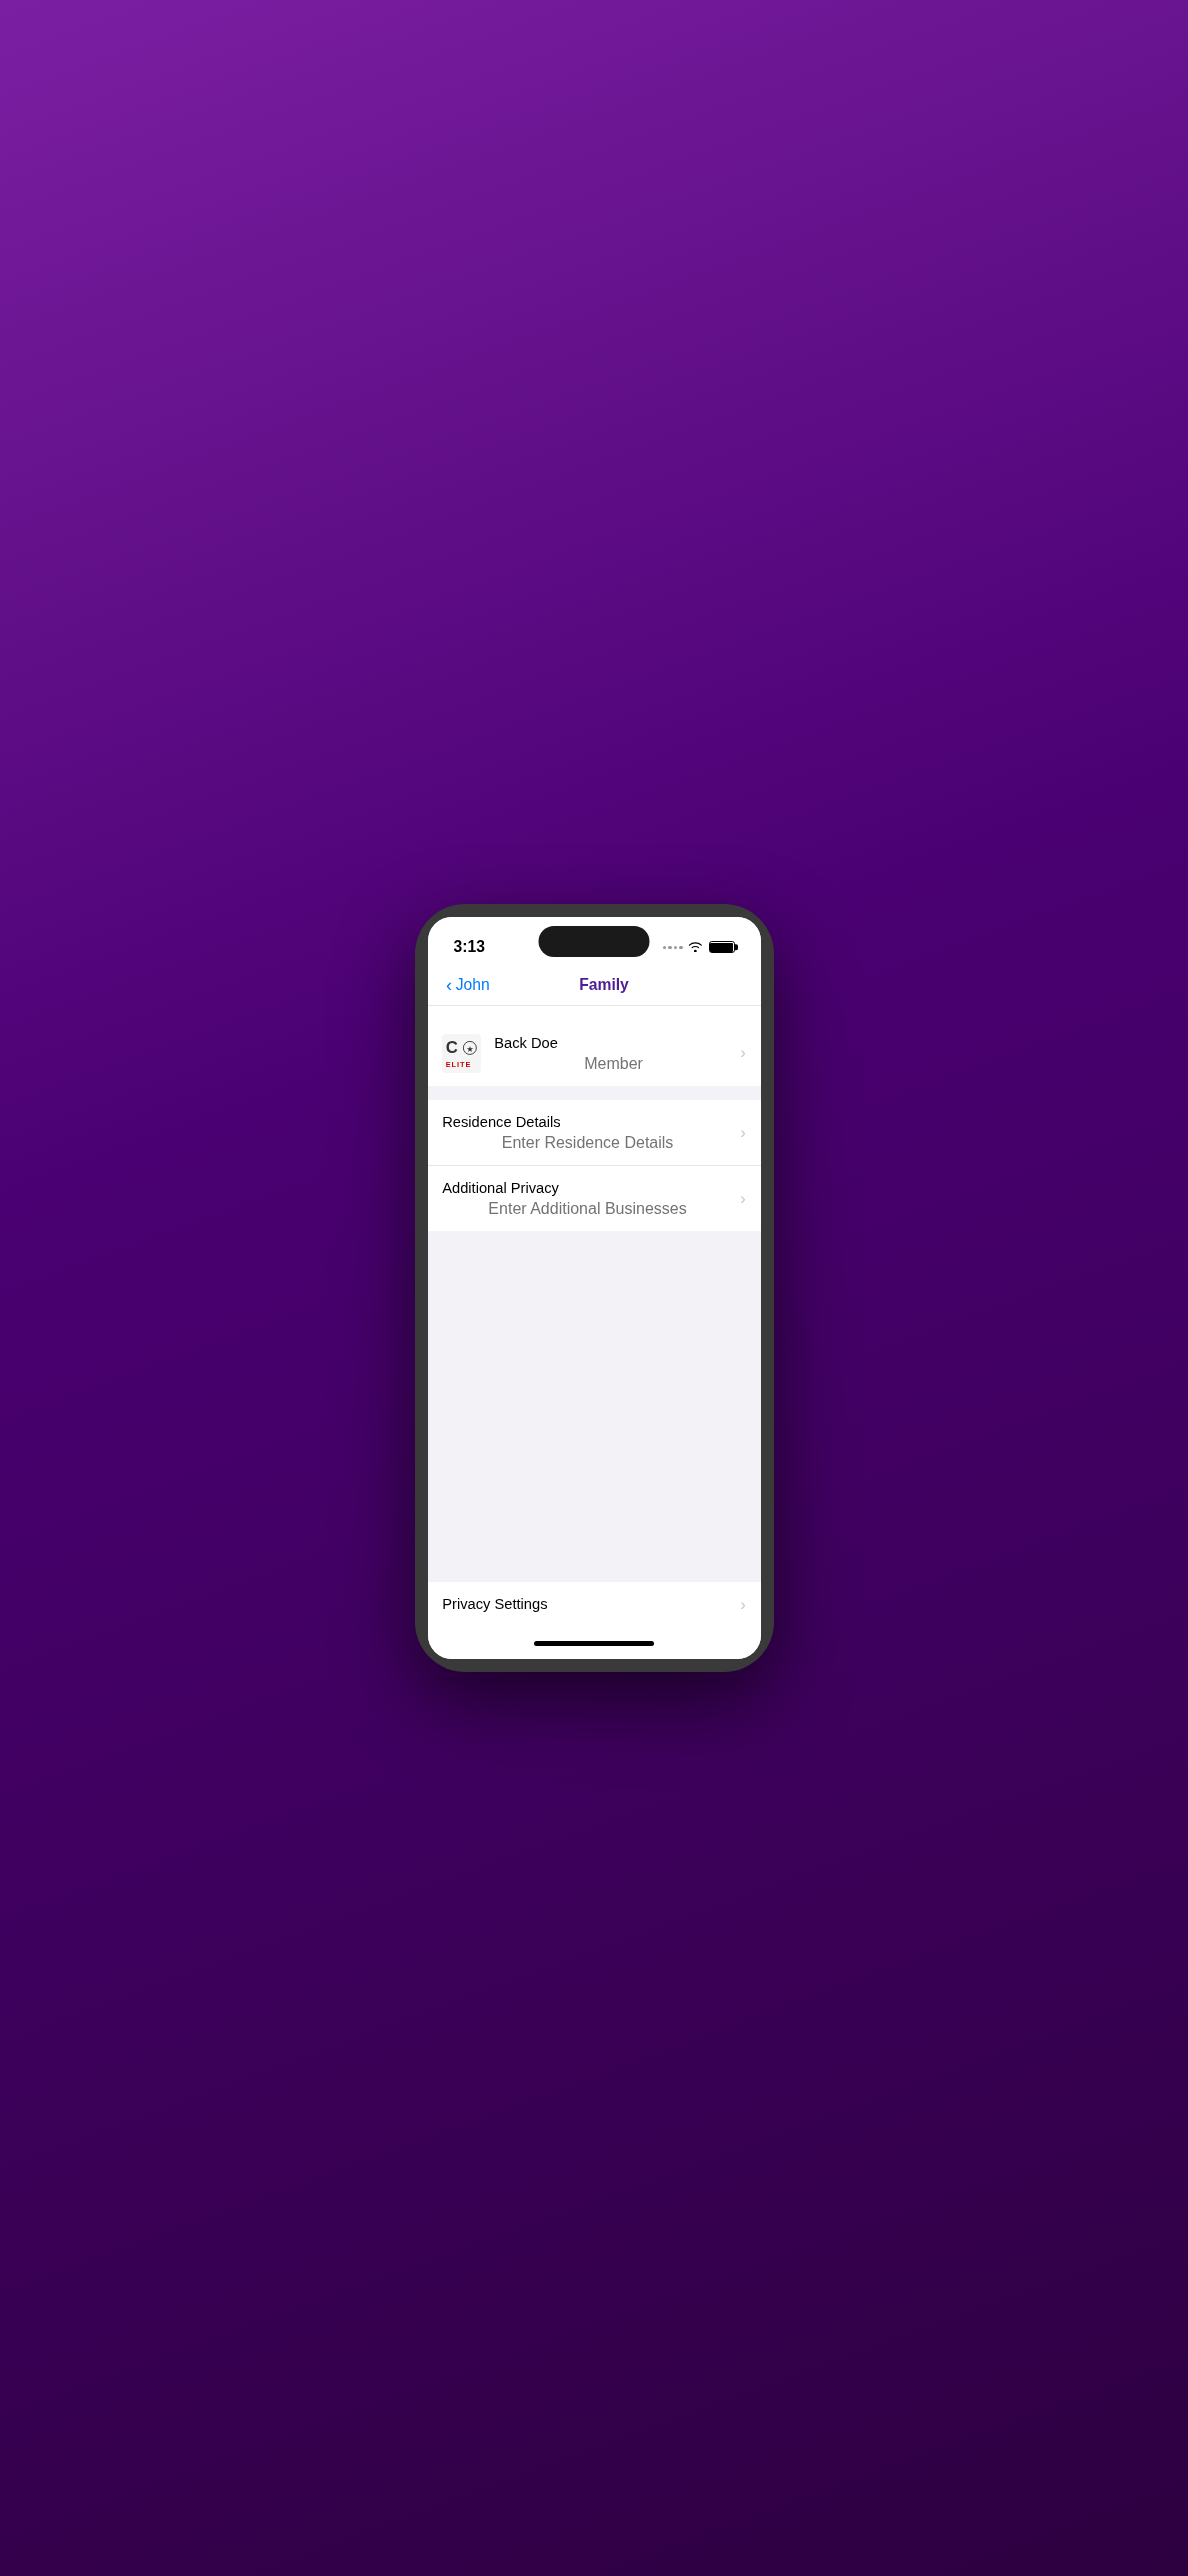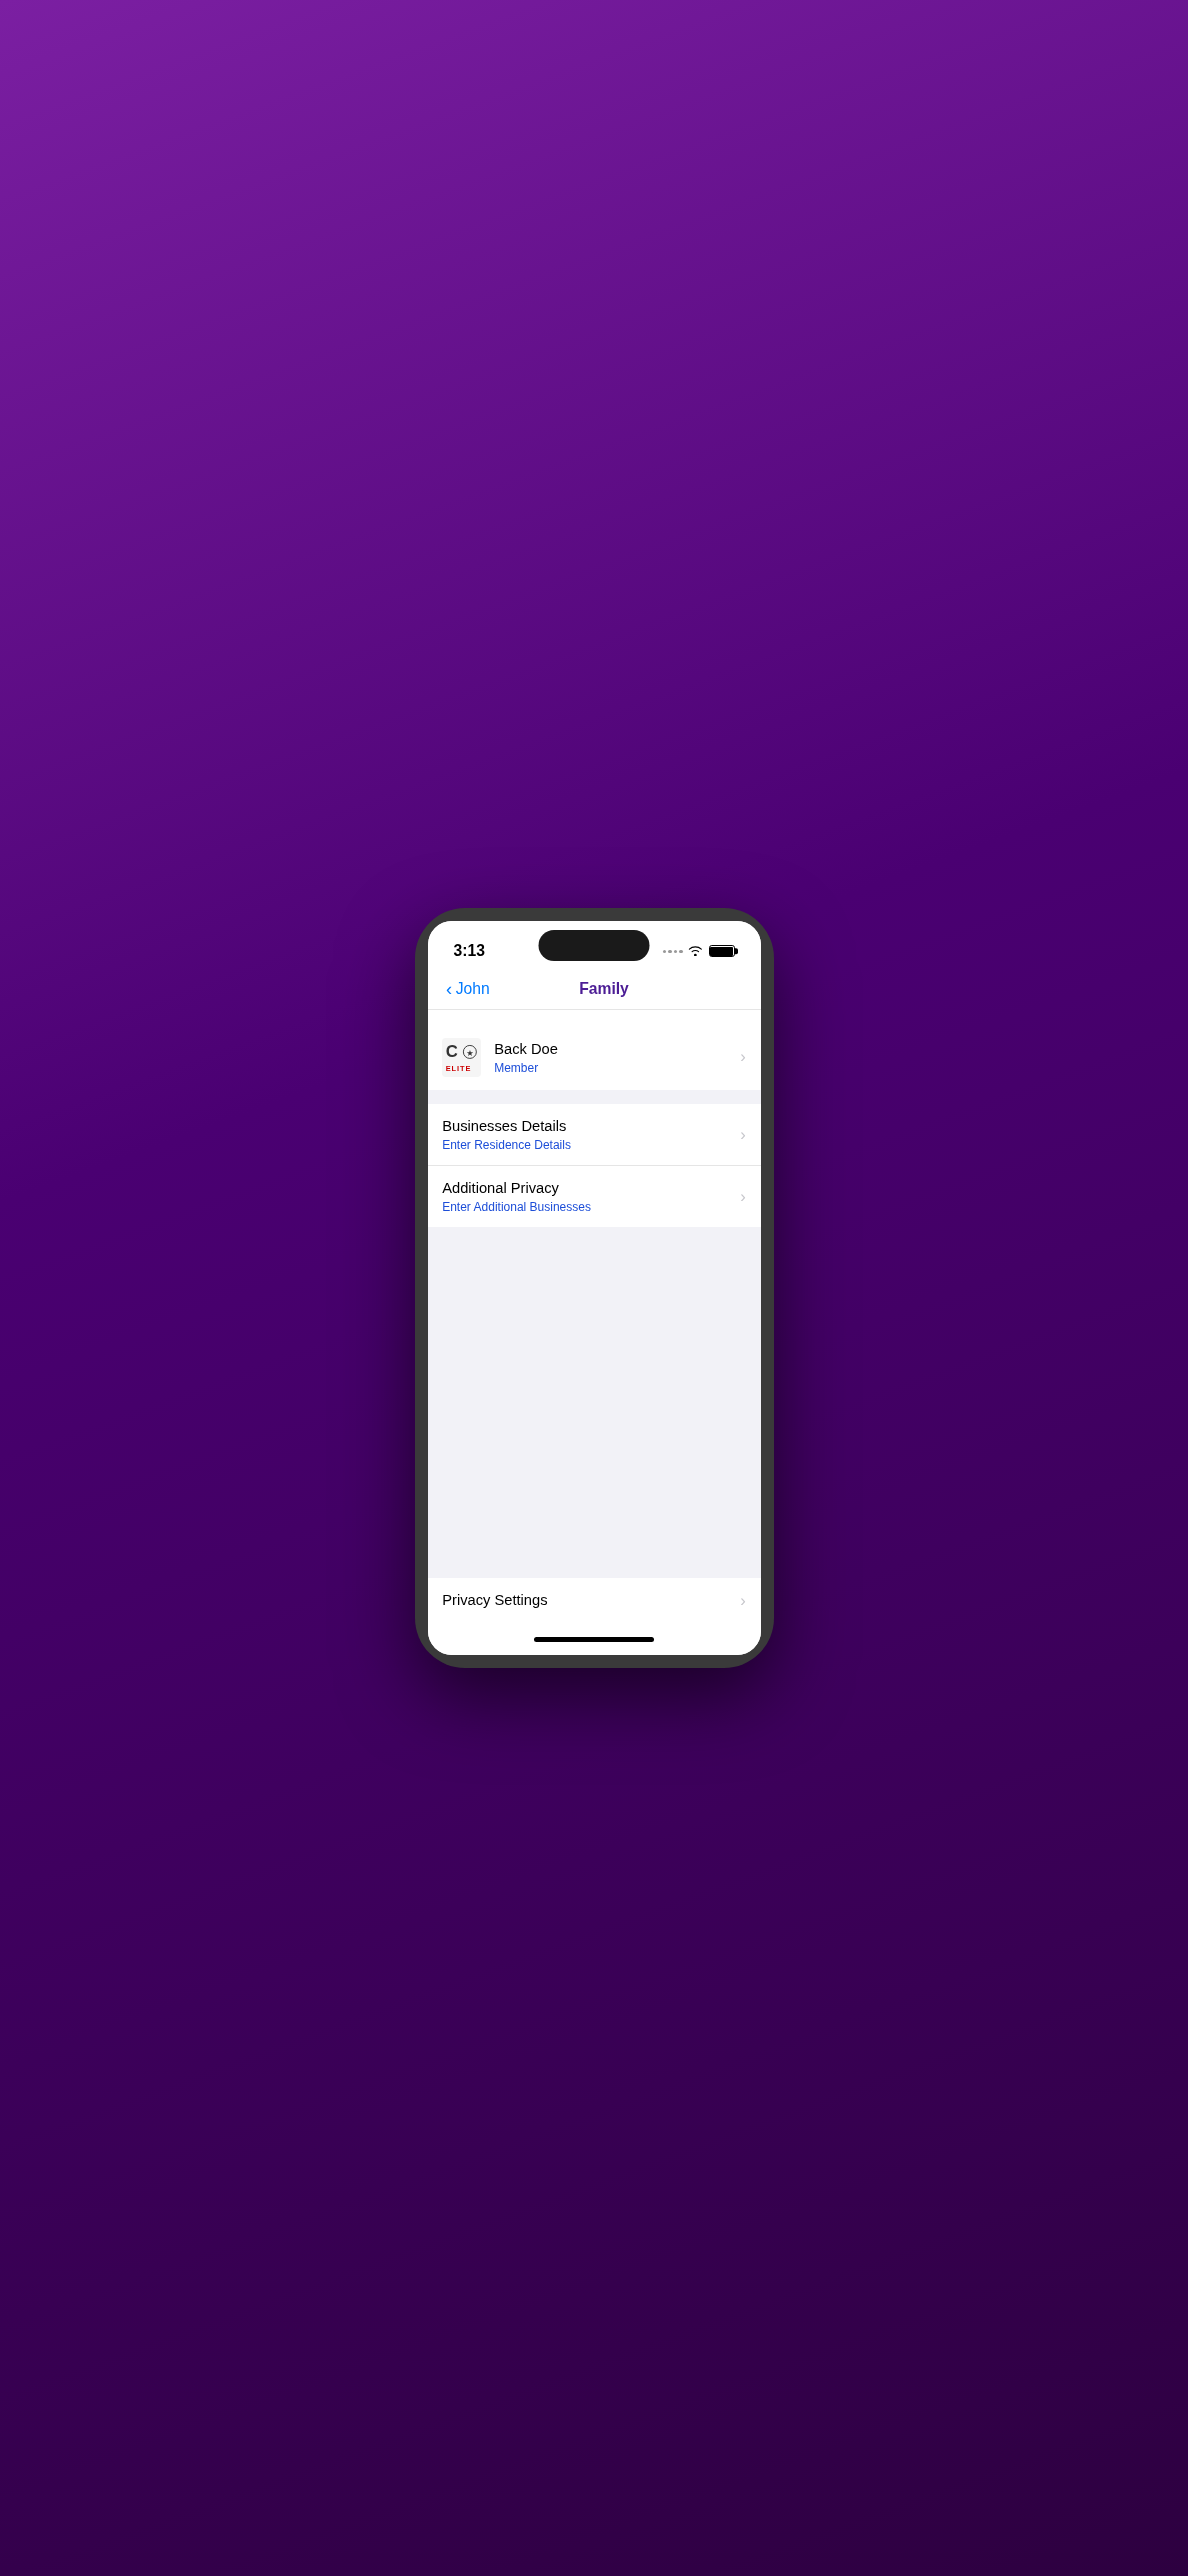--- a/index.html
+++ b/index.html
@@ -223,23 +223,24 @@
     }
 
     .item-title {
       font-size: 14.7px;
       font-weight: 400;
       color: #000;
       line-height: 1.3;
     }
 
     .item-subtitle {
-      font-size: 12px;
-      color: #1d4ed8;
+      font-size: 16px;
+      color: #737373;
       margin-top: 1.8px;
+      text-align: center;
     }
 
     .chevron-right {
       color: #c7c7cc;
       font-size: 16.6px;
       margin-left: 7.4px;
     }
 
     .large-spacer {
       background: #f2f2f7;
@@ -320,21 +321,21 @@
             <span class="item-title">Back Doe</span>
             <span class="item-subtitle">Member</span>
           </div>
           <span class="chevron-right">›</span>
         </div>
       </div>
 
       <div class="list-section" style="margin-top: 14.7px;">
         <div class="list-item">
           <div class="item-content">
-            <span class="item-title">Businesses Details</span>
+            <span class="item-title">Residence Details</span>
             <span class="item-subtitle">Enter Residence Details</span>
           </div>
           <span class="chevron-right">›</span>
         </div>
         <div class="list-item">
           <div class="item-content">
             <span class="item-title">Additional Privacy</span>
             <span class="item-subtitle">Enter Additional Businesses</span>
           </div>
           <span class="chevron-right">›</span>

